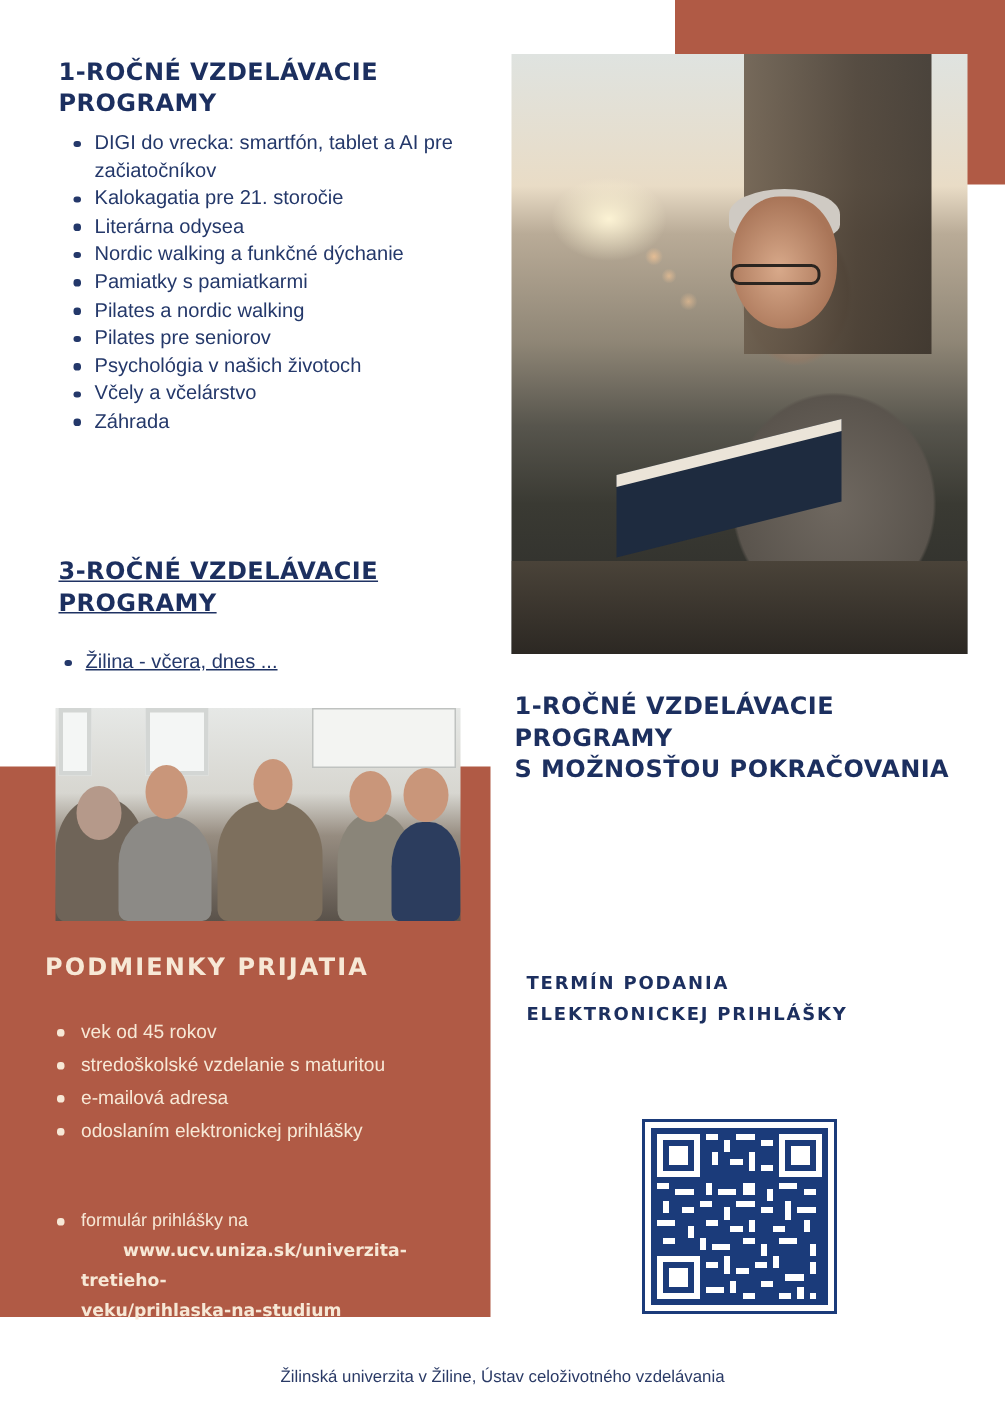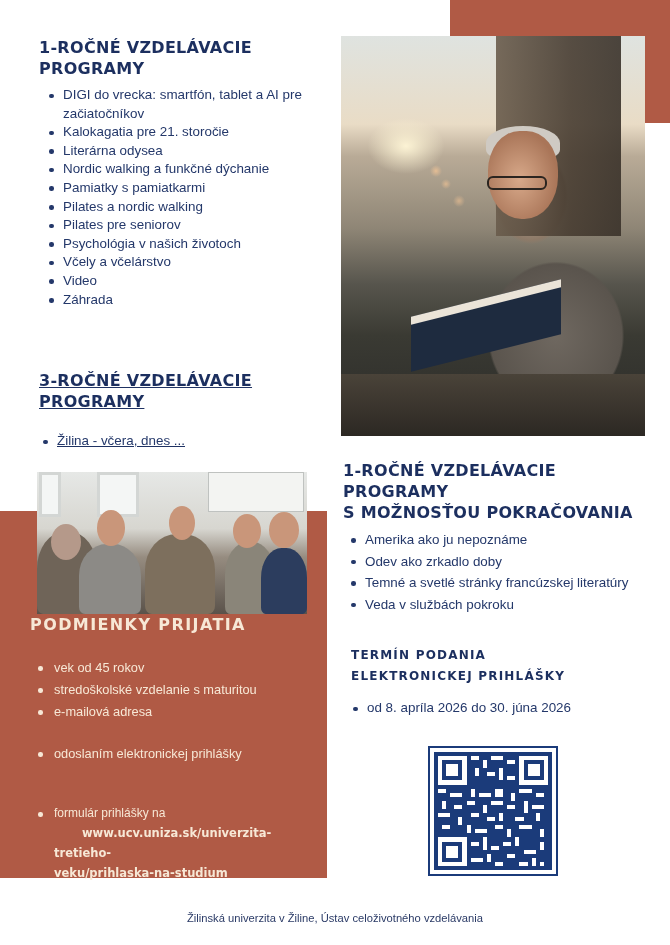--- a/index.html
+++ b/index.html
@@ -66,21 +66,20 @@
   <ul class="bl" style="margin-top:7px; margin-left:0;">
     <li>DIGI do vrecka: smartfón, tablet a AI pre začiatočníkov</li>
     <li>Kalokagatia pre 21. storočie</li>
     <li>Literárna odysea</li>
     <li>Nordic walking a funkčné dýchanie</li>
     <li>Pamiatky s pamiatkarmi</li>
     <li>Pilates a nordic walking</li>
     <li>Pilates pre seniorov</li>
     <li>Psychológia v našich životoch</li>
     <li>Včely a včelárstvo</li>
-    <li>Video</li>
     <li>Záhrada</li>
   </ul>
 </section>
 
 <section class="block" style="left:39px; top:370px; width:290px;text-decoration:underline;">
   <h2 class="h h1">
     <span>3-ROČNÉ VZDELÁVACIE</span><br>
     <span>PROGRAMY</span>
   </h2>
   <ul class="bl" style="margin-top:20px; margin-left:-6px;">
@@ -112,39 +111,30 @@
   <div class="person" style="left:224px; top:76px; width:46px; height:66px; background:#2c3d5e;"></div>
   <div class="face" style="left:232px; top:40px; width:30px; height:36px;"></div>
 </div>
 
 <section class="block" style="left:343px; top:460px; width:320px;">
   <h2 class="h h1">
     <span>1-ROČNÉ VZDELÁVACIE</span><br>
     <span>PROGRAMY</span><br>
     <span>S MOŽNOSŤOU POKRAČOVANIA</span>
   </h2>
-  <ul class="bl tight" style="margin-top:6px; margin-left:-2px;">
-    <li>Amerika ako ju nepoznáme</li>
-    <li>Odev ako zrkadlo doby</li>
-    <li>Temné a svetlé stránky francúzskej literatúry</li>
-    <li>Veda v službách pokroku</li>
-  </ul>
 </section>
 
 <section class="block" style="left:351px; top:645px; width:310px;">
   <h2 class="h h-navy-wide">
     <span>TERMÍN PODANIA</span><br>
     <span>ELEKTRONICKEJ PRIHLÁŠKY</span>
   </h2>
-  <ul class="bl" style="margin-top:12px; margin-left:-8px;">
-    <li>od 8. apríla 2026 do 30. júna 2026</li>
-  </ul>
-</section>
-
-<section class="block" style="left:30px; top:615px; width:290px;">
+</section>
+
+<section class="block" style="left:30px; top:635px; width:290px;">
   <h2 class="h h-cream">PODMIENKY PRIJATIA</h2>
   <ul class="bl cream" style="margin-top:22px;">
     <li>vek od 45 rokov</li>
     <li>stredoškolské vzdelanie  s maturitou</li>
     <li>e-mailová adresa</li>
   </ul>
 </section>
 
 <section class="block" style="left:32px; top:738px; width:290px;">
   <ul class="bl cream" style="margin-top:5px; margin-left:-2px;">

